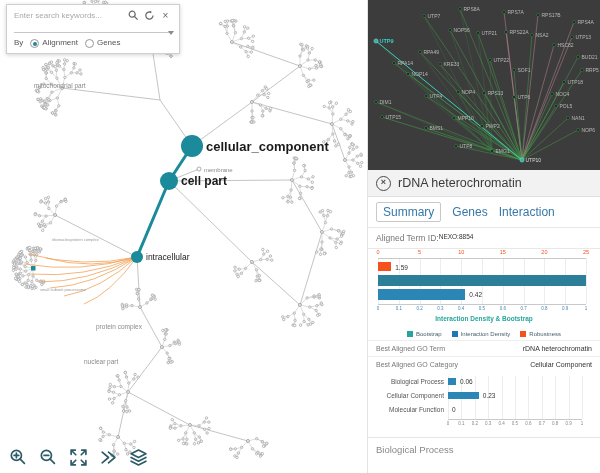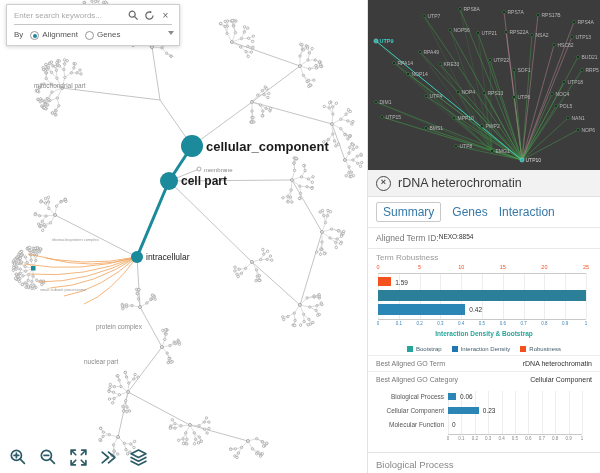--- a/index.html
+++ b/index.html
@@ -7,21 +7,21 @@
     font-family:"Liberation Sans",sans-serif;}
   #app{position:relative;width:600px;height:473px}
 
   
   .tree-panel{position:absolute;left:0;top:0;width:368px;height:473px;background:#fff;border-right:1px solid #e3e3e3}
   #tree-svg{position:absolute;left:0;top:0}
 
   .search-card{position:absolute;top:4px;left:6px;width:174px;background:#fff;border:1px solid #cfcfcf;
     box-shadow:0 1px 4px rgba(0,0,0,.18);padding:4px 7px 6px;z-index:3}
   .search-title{font-size:10px;font-weight:bold;color:#333;margin-bottom:3px}
-  .search-row{display:flex;align-items:center;gap:3px;border-bottom:1px solid #c6c6c6;padding-bottom:2px}
+  .search-row{display:flex;align-items:center;gap:3px;border-bottom:1px solid #c6c6c6;padding-bottom:10px}
   .search-input{flex:1;border:none;outline:none;font-size:8px;color:#333;min-width:0;background:transparent}
   .search-input::placeholder{color:#a9a9a9}
   .icon-btn{width:13px;height:13px;display:flex;align-items:center;justify-content:center;color:#666;font-size:10px;line-height:1}
   .caret{position:absolute;right:5px;top:26px;width:0;height:0;border-left:3px solid transparent;border-right:3px solid transparent;border-top:4px solid #8a8a8a}
   .radio-row{display:flex;align-items:center;gap:7px;font-size:8px;color:#555;margin-top:5px}
   .radio{width:9px;height:9px;border:1px solid #979797;border-radius:50%;display:inline-block;margin-right:3px;position:relative;top:1px}
   .radio.checked::after{content:"";position:absolute;left:1.5px;top:1.5px;width:4px;height:4px;border-radius:50%;background:#1b8a9a}
   .radio-opt{display:inline-flex;align-items:center}
 
   .tree-controls{position:absolute;left:8px;bottom:5px;display:flex;gap:9px;align-items:center;z-index:3}
@@ -1624,21 +1624,20 @@
     </div>
     <div class="tabs" id="tabs">
         <span class="tab active">Summary</span>
         <span class="tab">Genes</span>
         <span class="tab">Interaction</span>
       </div>
     <div class="term-id">
       <span class="lbl">Aligned Term ID:</span>
       <span class="val">NEXO:8854</span>
     </div>
-    <div class="sec-title">Term Robustness</div>
     <div id="chart1">
         <div class="grid" style="left: 10px; top: 9px; height: 46px;"></div>
         <div class="grid" style="left: 30.8px; top: 9px; height: 46px;"></div>
         <div class="grid" style="left: 51.6px; top: 9px; height: 46px;"></div>
         <div class="grid" style="left: 72.4px; top: 9px; height: 46px;"></div>
         <div class="grid" style="left: 93.2px; top: 9px; height: 46px;"></div>
         <div class="grid" style="left: 114px; top: 9px; height: 46px;"></div>
         <div class="grid" style="left: 134.8px; top: 9px; height: 46px;"></div>
         <div class="grid" style="left: 155.6px; top: 9px; height: 46px;"></div>
         <div class="grid" style="left: 176.4px; top: 9px; height: 46px;"></div>

